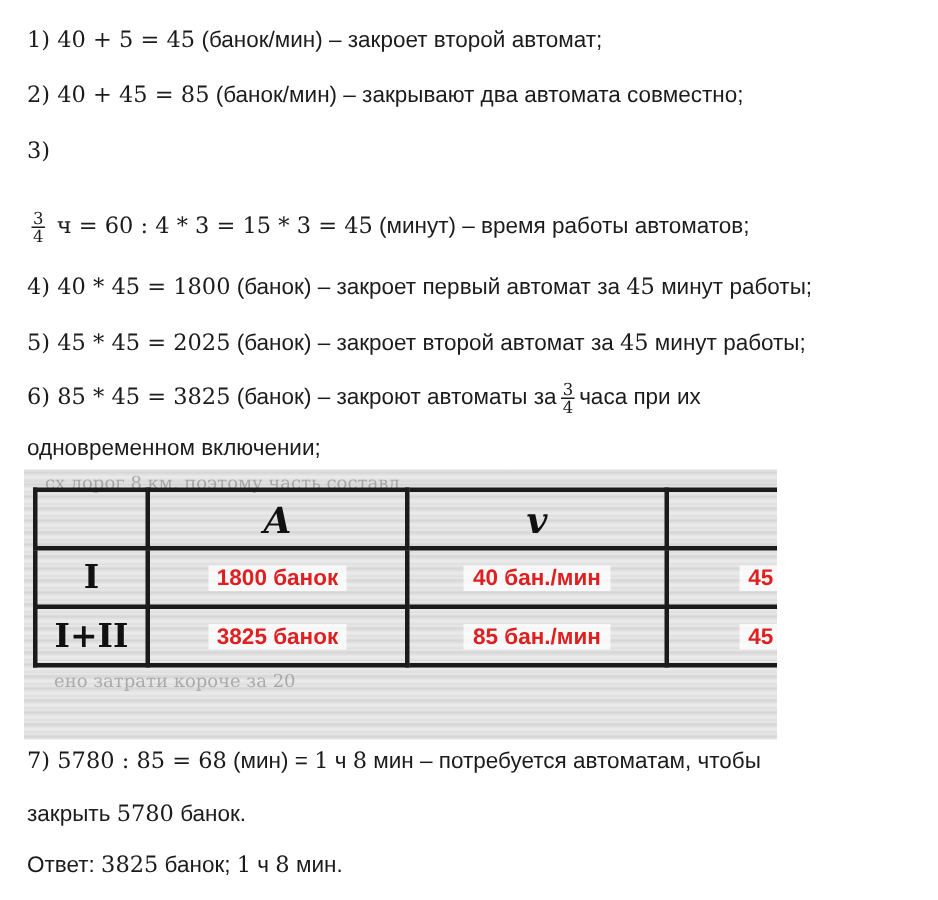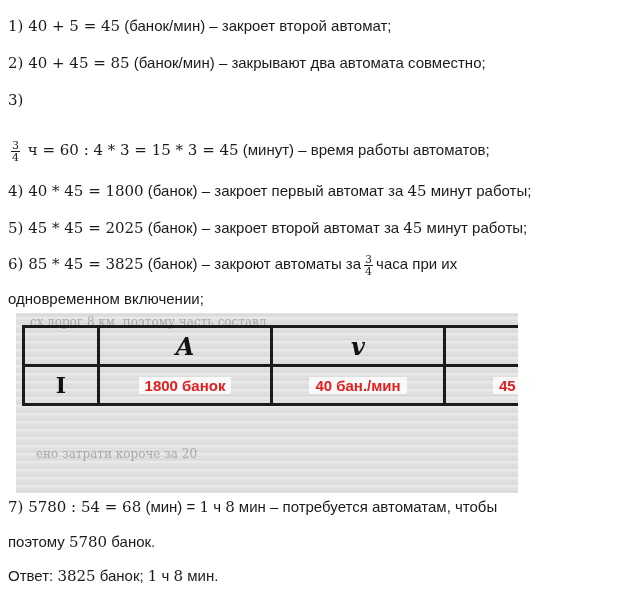--- a/index.html
+++ b/index.html
@@ -1,18 +1,18 @@
 <!DOCTYPE html>
 <html><head>
 <meta charset="utf-8">
 <style>
   html, body { margin:0; padding:0; background:#ffffff; }
   body { width:625px; height:600px; position:relative; overflow:hidden;
          font-family:"Liberation Sans", sans-serif; color:#1b1b1b; font-size:15px; }
-  .line { position:absolute; left:8px; white-space:nowrap; font-size:15px; line-height:20px; }
+  .line { position:absolute; left:18px; white-space:nowrap; font-size:15px; line-height:20px; }
   .line .math { font-family:"DejaVu Serif", serif; font-size:15px; }
   .frac { display:inline-block; vertical-align:middle; text-align:center; font-family:"DejaVu Serif", serif; font-size:11px; line-height:11px; margin:0 3px; }
   .frac span { display:block; padding:0 1px; }
   .frac .num { border-bottom:1px solid #1b1b1b; }
   .table-wrap { position:absolute; left:16px; top:313px; width:502px; height:180px;
     background: repeating-linear-gradient(180deg,#e8e8e8 0px,#d6d6d6 2px,#ececec 5px,#dadada 8px);
     overflow:hidden; }
   .ghost { position:absolute; color:#7a7a7a; font-family:"DejaVu Serif", serif; font-size:12px; white-space:nowrap; opacity:.55; }
   table.grid { position:absolute; left:6px; top:12px; border-collapse:collapse; width:583px; }
   table.grid td, table.grid th { border:3px solid #1b1b1b; height:36px; padding:0; text-align:center; vertical-align:middle; background:transparent; }
@@ -59,25 +59,31 @@
       <th style="width:170px">A</th>
       <th style="width:170px">v</th>
       <th>t</th>
     </tr>
     <tr>
       <td class="rowhead">I</td>
       <td class="val"><span>1800 банок</span></td>
       <td class="val"><span>40 бан./мин</span></td>
       <td class="val"><span>45 мин</span></td>
     </tr>
+    <tr>
+      <td class="rowhead">I+II</td>
+      <td class="val"><span>3825 банок</span></td>
+      <td class="val"><span>85 бан./мин</span></td>
+      <td class="val"><span>45 мин</span></td>
+    </tr>
   </tbody>
     </table>
 </div>
 
 <div class="line" style="top:497px">
-  <span class="math">7) 5780 : 54 = 68</span><span> (мин) = </span><span class="math">1</span><span> ч </span><span class="math">8</span><span> мин – потребуется автоматам, чтобы</span>
+  <span class="math">7) 5780 : 85 = 68</span><span> (мин) = </span><span class="math">1</span><span> ч </span><span class="math">8</span><span> мин – потребуется автоматам, чтобы</span>
 </div>
 <div class="line" style="top:532px">
-  <span>поэтому </span><span class="math">5780</span><span> банок.</span>
+  <span>закрыть </span><span class="math">5780</span><span> банок.</span>
 </div>
 <div class="line" style="top:566px">
   <span>Ответ: </span><span class="math">3825</span><span> банок; </span><span class="math">1</span><span> ч </span><span class="math">8</span><span> мин.</span>
 </div>
 
 </body></html>

